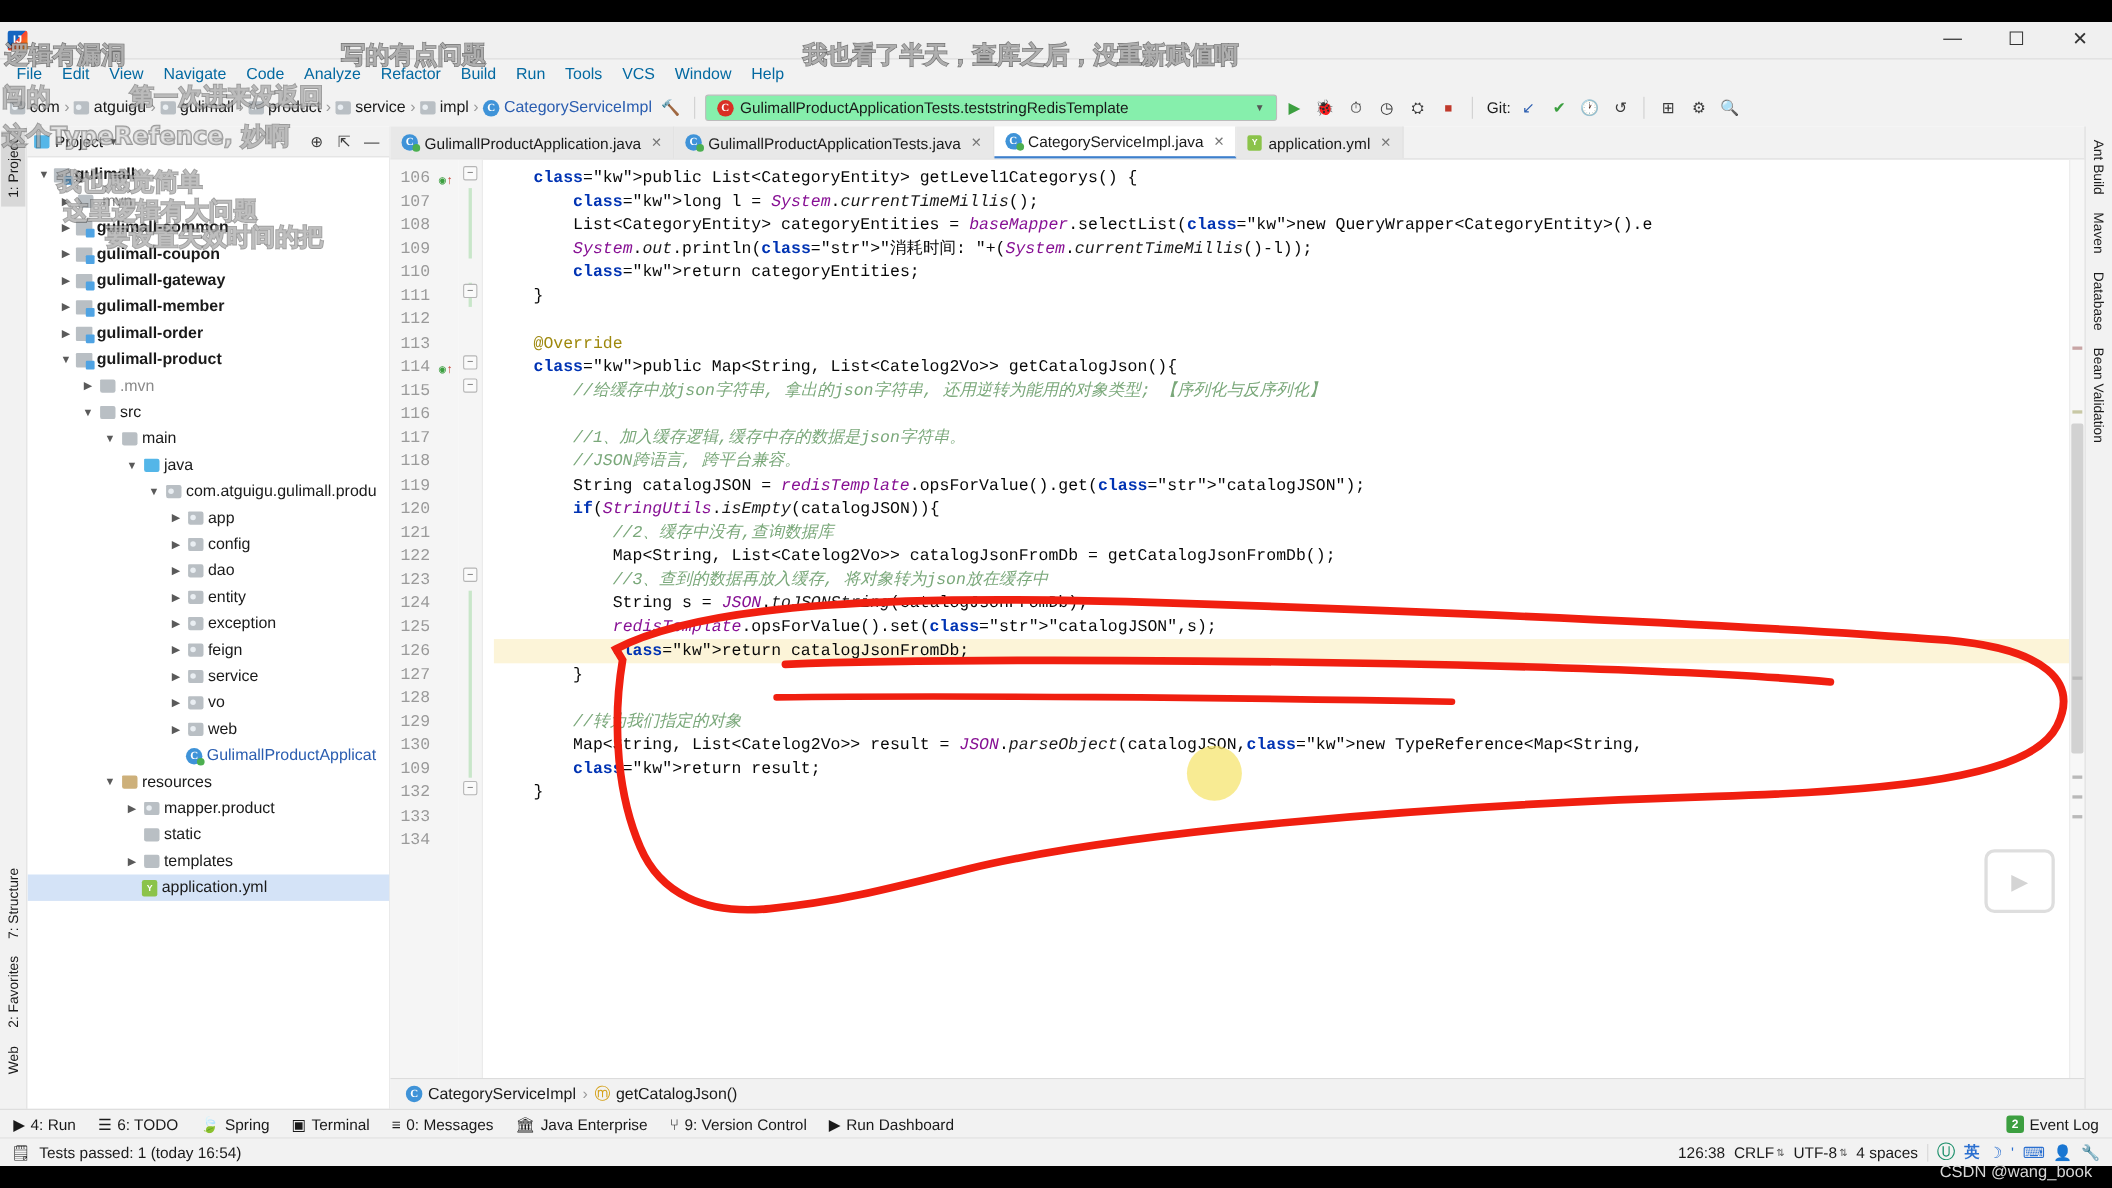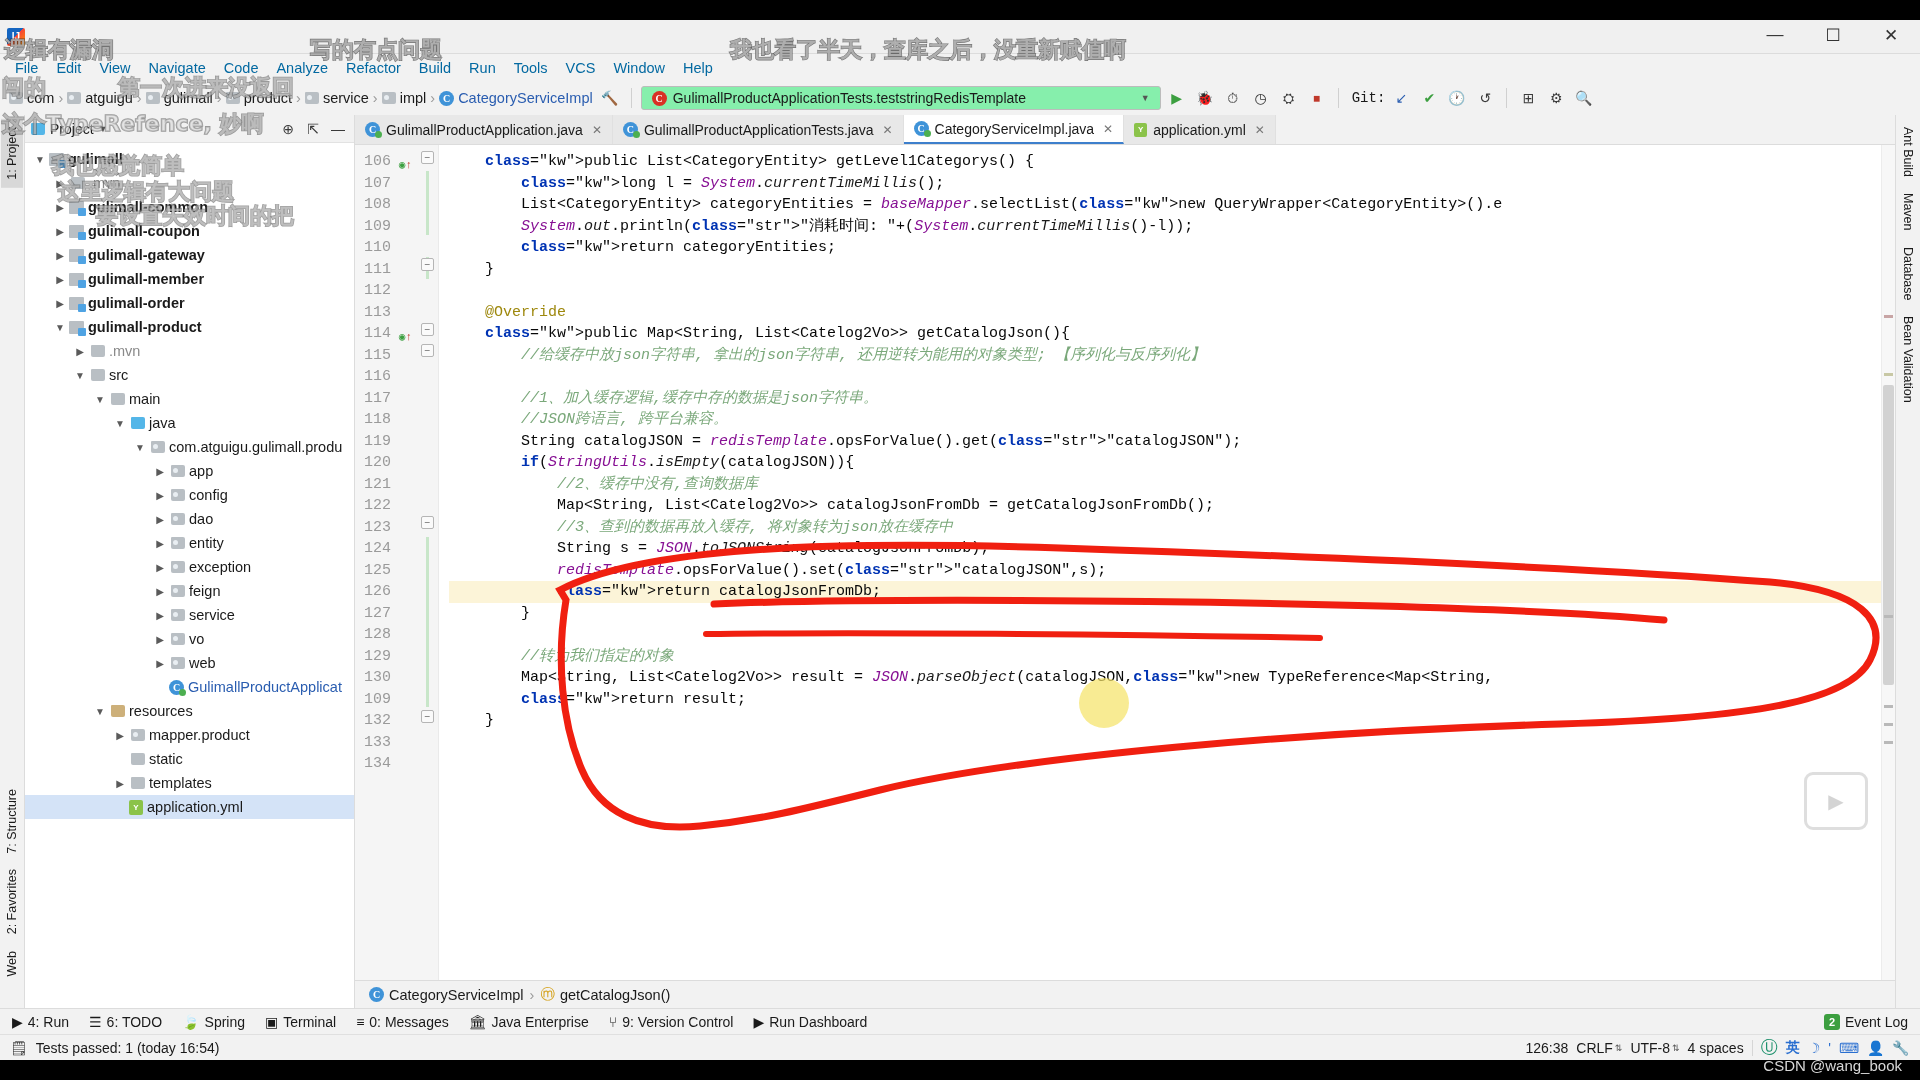--- a/index.html
+++ b/index.html
@@ -82,21 +82,21 @@
     display: flex; align-items: center; gap: 6px;
     height: 24px; min-width: 520px; padding: 0 10px;
     border: 1px solid #bcbcbc; border-radius: 3px; background: #86efac;
     font-size: 14px; color: #1a1a1a;
   }
   .runcfg .caret { margin-left: auto; font-size: 9px; color: #555; }
   .tb-ico {
     width: 24px; height: 24px; display: flex; align-items: center; justify-content: center;
     font-size: 14px; color: #3a3a3a; flex: none;
   }
-  .git-label { font-size: 14px; color: #1a1a1a; margin-left: 4px; font-family: Liberation Mono, monospace; }
+  .git-label { font-size: 14px; color: #1a1a1a; margin-left: 4px; }
 
   
   .body { flex: 1; display: flex; min-height: 0; }
 
   .leftrail, .rightrail {
     width: 25px; background: #f2f2f2; display: flex; flex-direction: column;
     align-items: center; border-right: 1px solid #dcdcdc; padding-top: 4px;
   }
   .rightrail { border-right: none; border-left: 1px solid #dcdcdc; }
   .rail-item {

